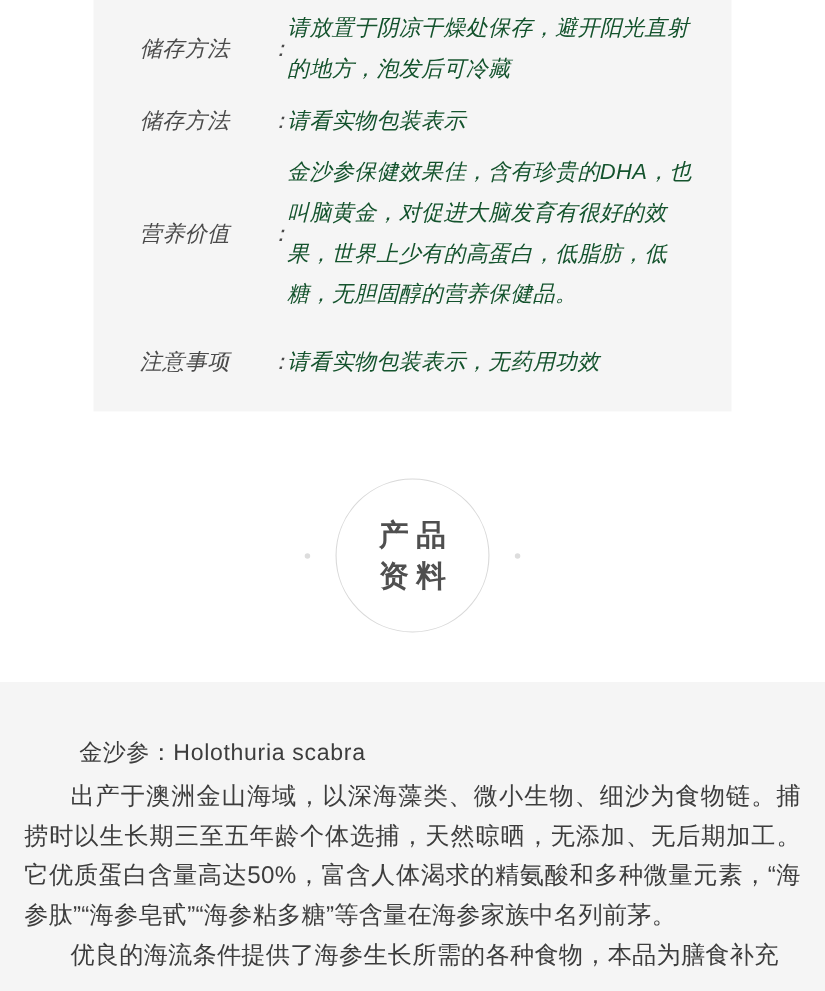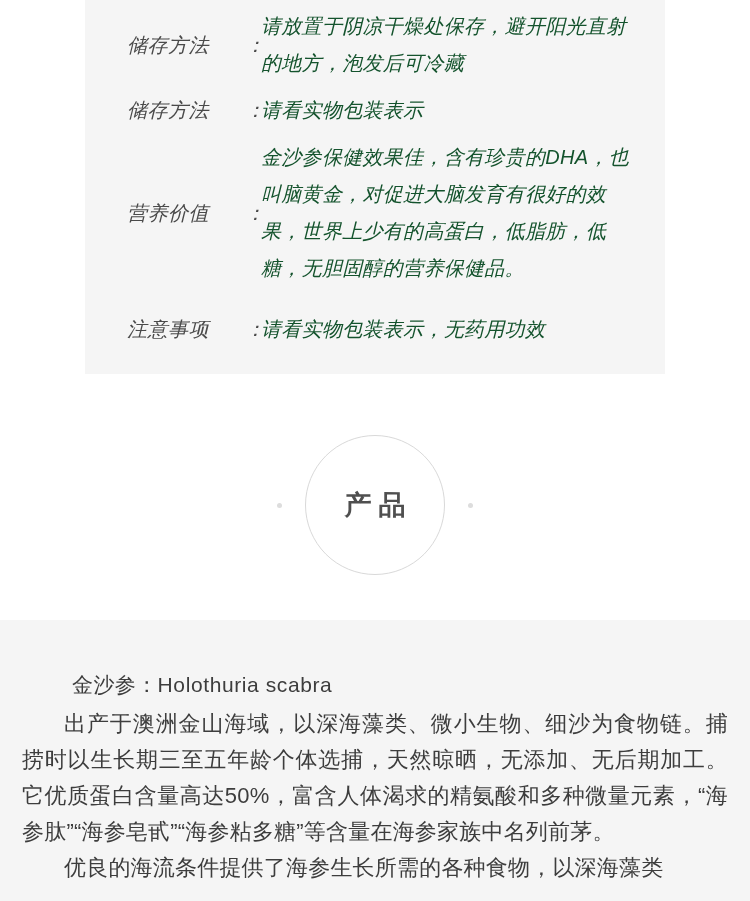--- a/index.html
+++ b/index.html
@@ -179,23 +179,24 @@
 
 </div>
 
 <div class="section-mark">
   <div class="circle-wrap">
     <div class="circle-ring"></div>
     <div class="tick left"></div>
     <div class="tick right"></div>
     <div class="circle-text">
       <div class="circle-line">产品</div>
+      <div class="circle-line">资料</div>
     </div>
   </div>
 </div>
 
 <div class="desc-panel">
   <div class="desc-title">
     <span>金沙参：</span><span class="latin">Holothuria scabra</span>
   </div>
   <p class="desc-para">出产于澳洲金山海域，以深海藻类、微小生物、细沙为食物链。捕捞时以生长期三至五年龄个体选捕，天然晾晒，无添加、无后期加工。它优质蛋白含量高达50%，富含人体渴求的精氨酸和多种微量元素，“海参肽”“海参皂甙”“海参粘多糖”等含量在海参家族中名列前茅。</p>
-  <p class="desc-para clipped">优良的海流条件提供了海参生长所需的各种食物，以深海藻类</p>
+  <p class="desc-para clipped">优良的海流条件提供了海参生长所需的各种食物，本品为膳食补充</p>
 </div>
 
 </body></html>

